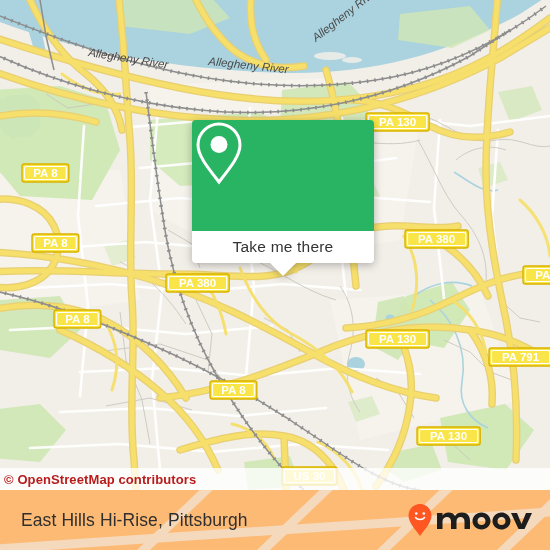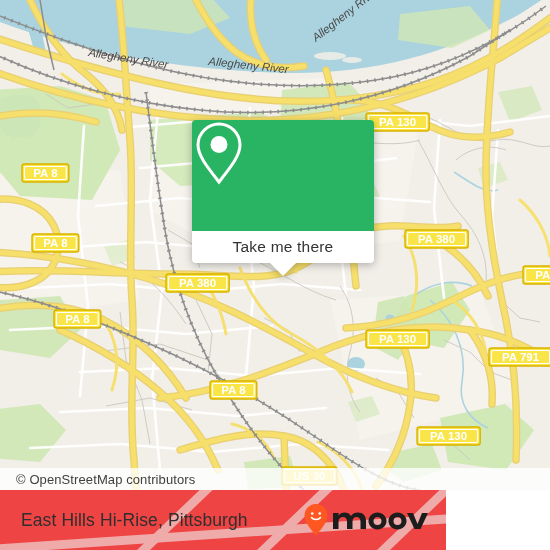--- a/index.html
+++ b/index.html
@@ -8,36 +8,36 @@
   #app{position:relative;width:550px;height:550px;overflow:hidden;background:#fff;}
 
   
   .map{position:absolute;left:0;top:0;width:550px;height:490px;overflow:hidden;
        background:#f2efe9;}
   .map svg{position:absolute;left:0;top:0;}
 
   
   .attrib{position:absolute;left:0;bottom:0;height:22px;width:100%;
           background:rgba(255,255,255,.78);display:flex;align-items:center;}
-  .attrib span{font-size:13px;color:#404040;padding-left:16px;letter-spacing:.1px;}
+  .attrib span{font-size:13px;color:#b91c1c;padding-left:4px;letter-spacing:.1px;font-weight:bold;}
 
   
   .popup{position:absolute;left:192px;top:120px;width:182px;
          filter:drop-shadow(0 2px 4px rgba(0,0,0,.28));}
   .popup-green{height:111px;background:#29b463;border-radius:4px 4px 0 0;
                display:flex;align-items:center;justify-content:center;}
   .popup-white{height:32px;background:#fff;border-radius:0 0 4px 4px;
                display:flex;align-items:center;justify-content:center;position:relative;}
   .popup-white span{font-size:15.5px;color:#333;letter-spacing:.2px;}
   .popup-tail{position:absolute;left:50%;top:100%;margin-left:-13px;width:0;height:0;
               border-left:13px solid transparent;border-right:13px solid transparent;
               border-top:13px solid #fff;}
 
   
-  .footer{position:absolute;left:0;top:490px;width:446px;height:60px;background:#ef4444;
+  .footer{position:absolute;left:0;top:490px;width:550px;height:60px;background:#fdba74;
           overflow:hidden;}
   .footer .wm{position:absolute;left:0;top:-60px;width:550px;height:180px;opacity:.6;}
   .footer-title{position:absolute;left:21px;top:0;height:60px;display:flex;
                 align-items:center;font-size:17.5px;color:#2f2f2f;letter-spacing:.1px;}
   .logo{position:absolute;right:18px;top:0;height:60px;display:flex;align-items:center;}
   .logo svg{display:block;}
 </style>
 </head>
 <body>
 

